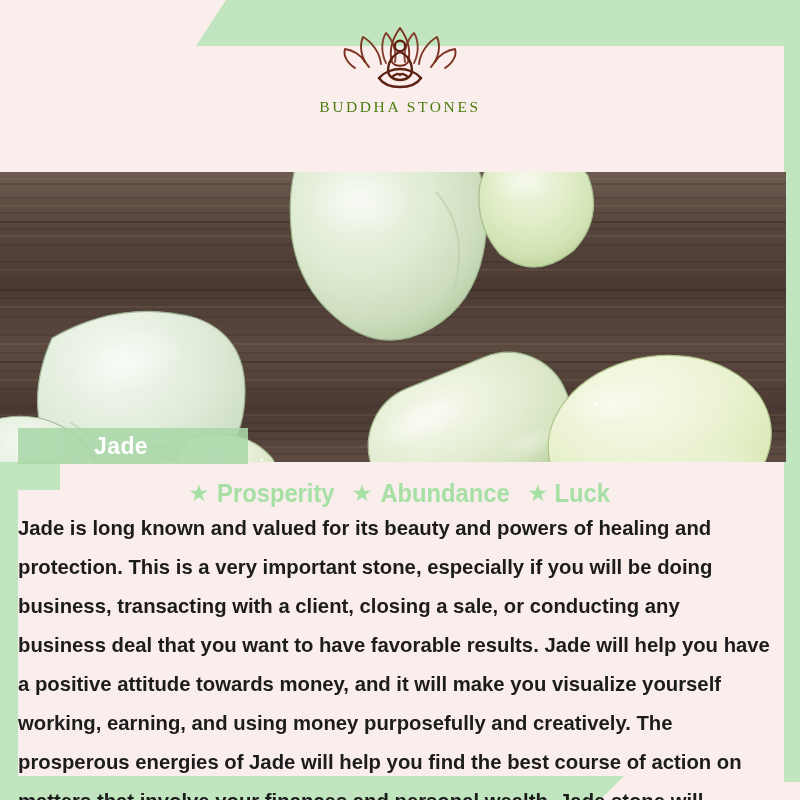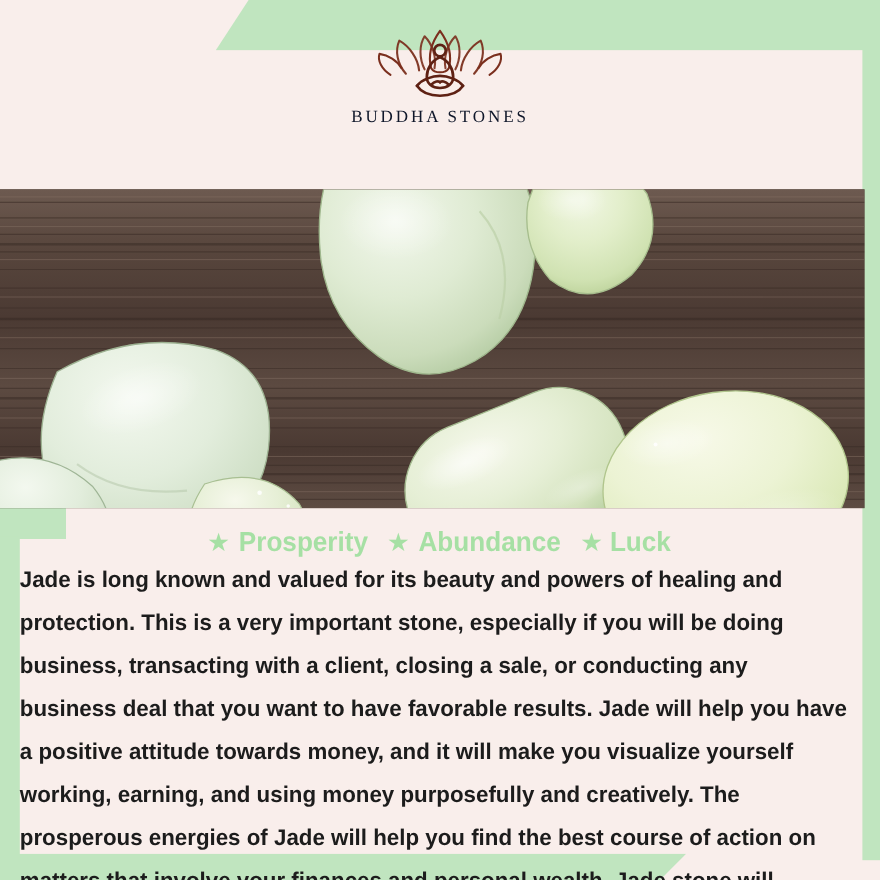--- a/index.html
+++ b/index.html
@@ -55,21 +55,21 @@
   
   #logo-block {
     position:absolute; left:0; right:0; top:22px;
     display:flex; flex-direction:column; align-items:center; z-index:5;
   }
   #logo-mark { width:122px; height:68px; display:block; }
   #logo-word {
     margin-top:8px;
     font-family:"Liberation Serif", serif;
     font-size:15.5px; letter-spacing:2.6px;
-    color:#0f172a; font-weight:400;
+    color:#4d7c0f; font-weight:400;
   }
 
   
   #title-bar {
     position:absolute; left:160px; top:118px; width:480px; height:52px;
     background:#fdfaf8; z-index:6;
     display:flex; align-items:center; justify-content:center;
   }
   #title-text {
     font-family:"Liberation Sans Narrow","Liberation Sans", sans-serif;
@@ -294,20 +294,23 @@
 
       <g fill="#ffffff" opacity=".85">
         <circle cx="236" cy="276" r="2.1"></circle>
         <circle cx="262" cy="288" r="1.6"></circle>
         <circle cx="248" cy="300" r="1.3"></circle>
         <circle cx="596" cy="232" r="1.8"></circle>
       </g>
     </svg>
   </div>
 
+  <div id="stone-tag">
+    <span id="stone-tag-label">Jade</span>
+  </div>
 
   <div id="keywords">
     <span class="kw">
       <span class="kw-star">★</span>
       <span class="kw-label">Prosperity</span>
     </span>
     <span class="kw">
       <span class="kw-star">★</span>
       <span class="kw-label">Abundance</span>
     </span>

